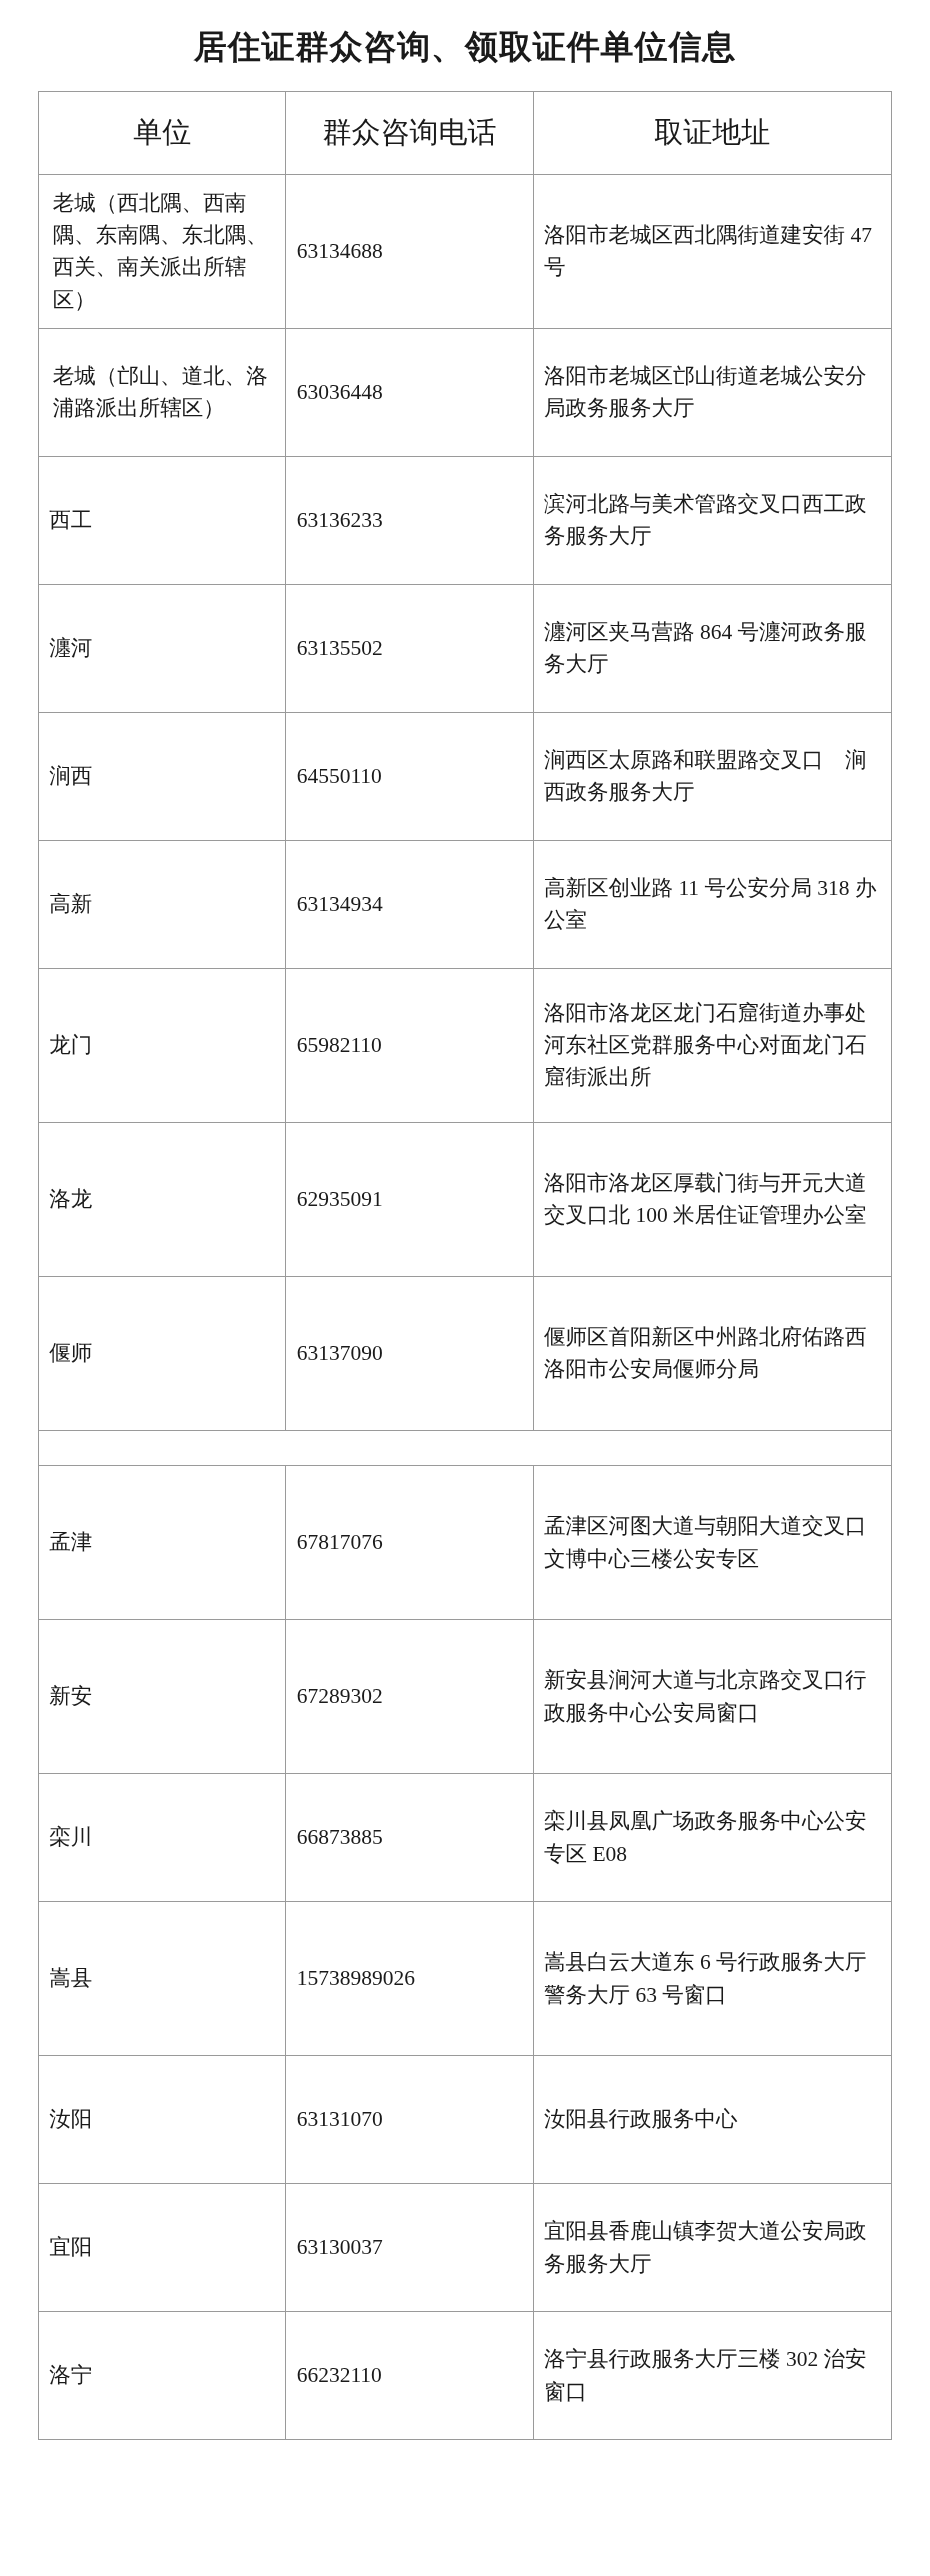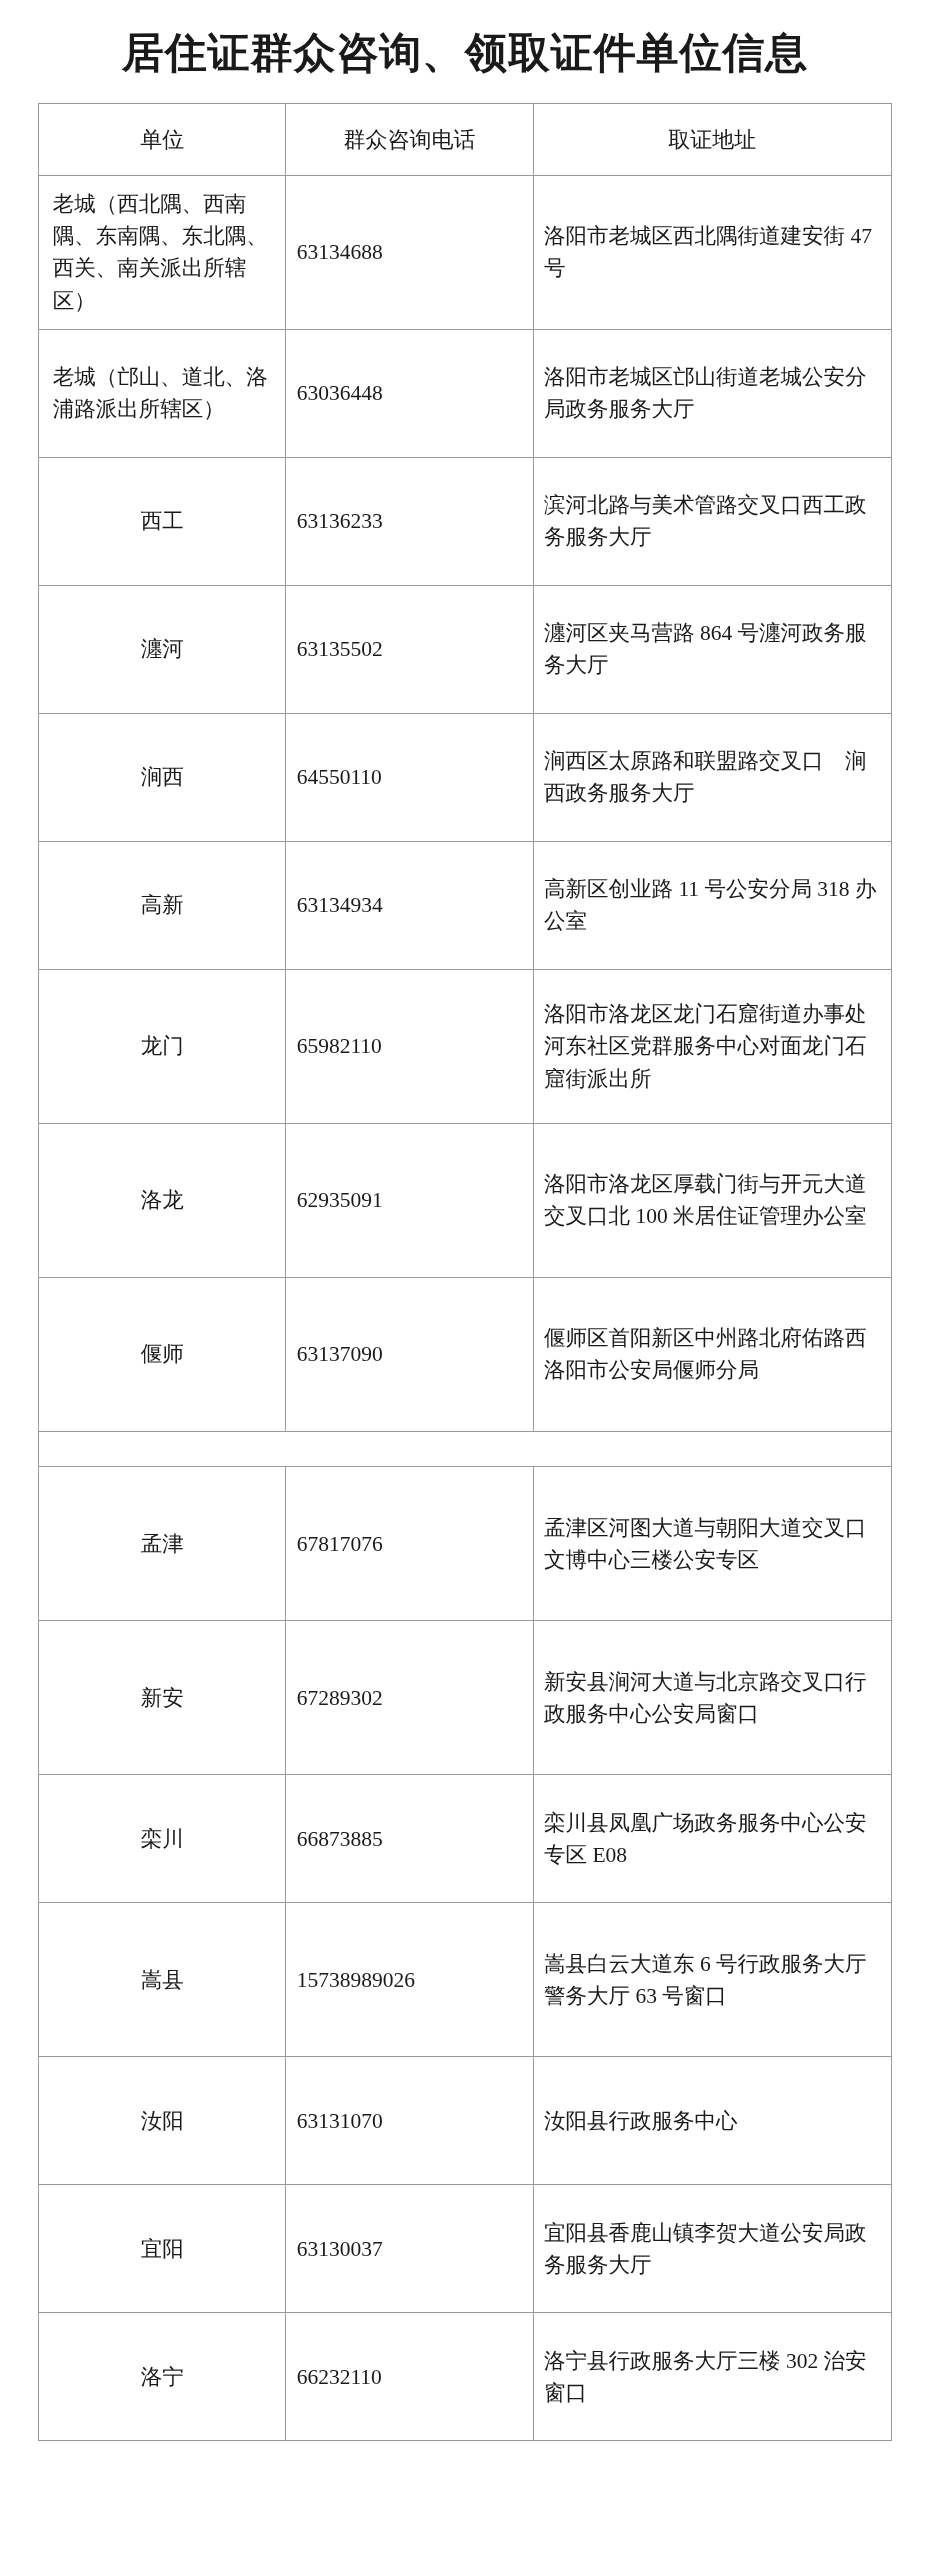--- a/index.html
+++ b/index.html
@@ -14,21 +14,21 @@
     color: #1a1a1a;
     -webkit-font-smoothing: antialiased;
   }
   .page {
     width: 930px;
     box-sizing: border-box;
     padding: 0 0 34px 0;
   }
   .doc-title {
     text-align: center;
-    font-size: 42px;
+    font-size: 33px;
     font-weight: bold;
     letter-spacing: 0.9px;
     padding: 26px 17px 22.4px 17px;
     line-height: 1.3;
   }
   .table-wrap {
     padding: 0 38px;
   }
   table.info-table {
     width: 100%;
@@ -40,28 +40,28 @@
   table.info-table td {
     border: 0.9px solid #9a9a9a;
     vertical-align: middle;
     padding: 12px 10.3px;
     line-height: 1.5;
   }
   table.info-table th {
     text-align: center;
     font-weight: normal;
     padding: 19px 8.6px;
-    font-size: 22px;
+    font-size: 29px;
   }
   col.c-unit { width: 29%; }
   col.c-phone { width: 29%; }
   col.c-addr { width: 42%; }
 
   td.unit {
-    text-align: center;
+    text-align: left;
   }
   td.unit.wrap-left {
     text-align: left;
     padding-left: 13.8px;
   }
   td.phone {
     text-align: left;
   }
   td.addr {
     text-align: left;

